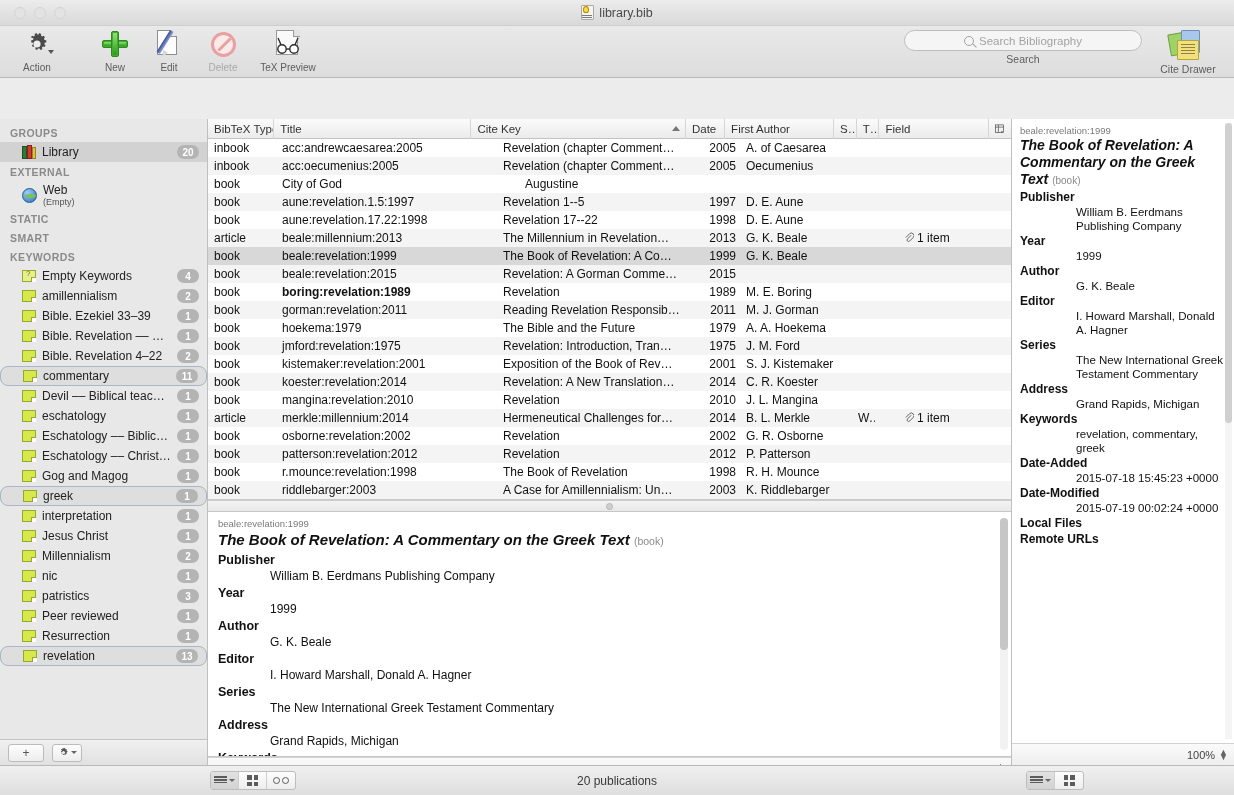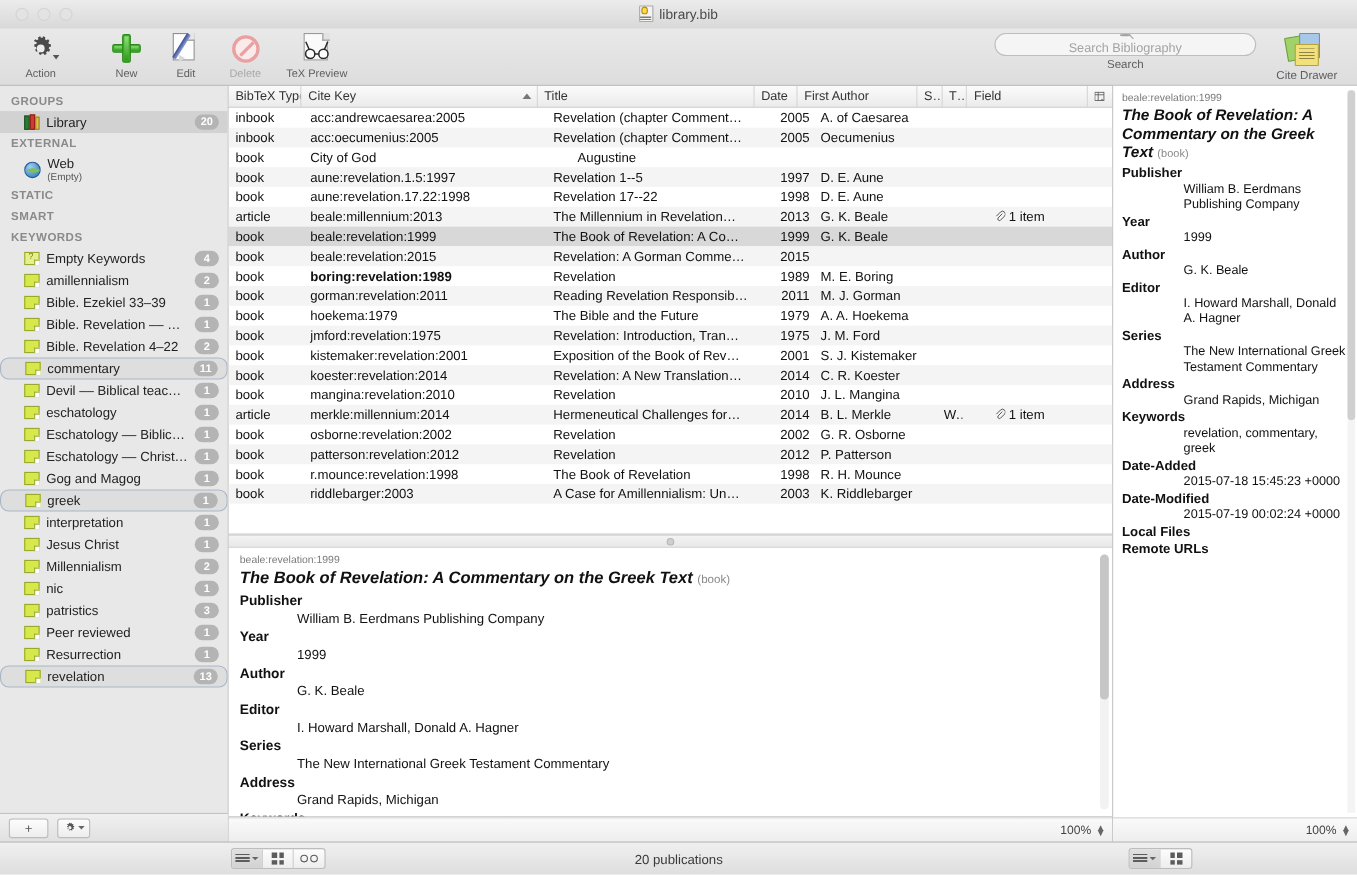--- a/index.html
+++ b/index.html
@@ -78,40 +78,39 @@
   .glasses .page{ position:absolute; left:1px;top:0;width:22px;height:25px;background:#fafafa;border:1px solid #9a9a9a;}
   .glasses .fold{ position:absolute; right:1px;top:0;width:7px;height:7px;background:#e2e2e2;
                   border-left:1px solid #9a9a9a;border-bottom:1px solid #9a9a9a;}
   .glasses svg{ position:absolute; left:0; top:6px;}
 
   .searchwrap{ position:absolute; right:92px; top:4px; width:238px; }
   .searchbox{
     height:21px; border:1px solid #bdbdbd; border-radius:11px; background:#f5f5f5;
     display:flex; align-items:center; justify-content:center; gap:5px; color:#a3a3a3;
     font-size:11.5px;
-    flex-direction:column;
   }
   .searchwrap .lbl{ text-align:center; font-size:10.5px; color:#5d5d5d; margin-top:2px; }
   .mag{ width:10px;height:10px;border:1.4px solid #a3a3a3;border-radius:50%;position:relative;display:inline-block;}
   .mag:after{ content:""; position:absolute; right:-4px; bottom:-2px; width:5px;height:1.4px;
               background:#a3a3a3; transform:rotate(45deg);}
   .citedrawer{ position:absolute; right:6px; top:3px; width:80px; text-align:center; }
   .cdicon{ width:40px;height:34px; position:relative; margin:0 auto; }
   .cdicon .c1{ position:absolute; left:1px; top:4px; width:18px;height:22px;background:#9fd36a;
                border:1px solid #6f9e3f; transform:rotate(-10deg); border-radius:1px;}
   .cdicon .c2{ position:absolute; left:13px; top:1px; width:19px;height:23px;background:#a8c8ea;
                border:1px solid #6f8fb5; border-radius:1px;}
   .cdicon .c3{ position:absolute; left:9px; top:11px; width:22px;height:20px;background:#f2e17a;
                border:1px solid #b5a33c; border-radius:1px;}
   .cdicon .c3 i{ position:absolute; left:3px; top:3px; right:3px; height:12px;
                  background:repeating-linear-gradient(#8e8347 0 1px, transparent 1px 3px); display:block;}
   .citedrawer .lbl{ font-size:10.5px; color:#5d5d5d; margin-top:0px; }
 
   
-  .main{ flex:1 1 auto; display:flex; min-height:0; background:#eab308; }
+  .main{ flex:1 1 auto; display:flex; min-height:0; background:#14532d;margin-top:41px; }
 
   
   .sidebar{ width:208px; flex:0 0 208px; background:#e8e8e8; border-right:1px solid #bfbfbf;
             display:flex; flex-direction:column; min-height:0; }
   .grouplist{ flex:1 1 auto; overflow:hidden; padding-top:4px; }
   .sec-head{ font-size:10.5px; font-weight:bold; color:#8a8a8a; letter-spacing:.4px;
              padding:4px 0 3px 10px; text-transform:uppercase; }
   .grow{ display:flex; align-items:center; height:20px; padding:0 8px 0 22px; gap:6px; position:relative;}
   .grow .name{ flex:1 1 auto; font-size:12px; color:#222; white-space:nowrap; overflow:hidden;
                text-overflow:ellipsis; }
@@ -529,22 +528,22 @@
           <span class="mini-caret"></span>
         </div>
       </div>
     </div>
 
     <div class="center">
 
       <div class="tbl">
         <div class="thead" id="thead">
             <div class="th" style="width: 68px;"><span>BibTeX Type</span></div>
+            <div class="th" style="width: 203px;"><span>Title</span></div>
             <div class="th" style="width: 221px;"><span>Cite Key</span><span class="sortcaret"></span></div>
-            <div class="th" style="width: 203px;"><span>Title</span></div>
             <div class="th" style="width: 40px;"><span>Date</span></div>
             <div class="th" style="width: 112px;"><span>First Author</span></div>
             <div class="th" style="width: 23px;"><span>S…</span></div>
             <div class="th" style="width: 23px;"><span>T…</span></div>
             <div class="th" style="width: 113px;"><span>Field</span></div>
             <div class="th last colopts" style="margin-left: auto;">
               <svg width="13" height="12" viewBox="0 0 13 12">
                 <rect x="0.5" y="0.5" width="11" height="10" fill="none" stroke="#555"></rect>
                 <line x1="4.5" y1="0.5" x2="4.5" y2="10.5" stroke="#555"></line>
                 <line x1="0.5" y1="3.5" x2="11.5" y2="3.5" stroke="#555"></line>

